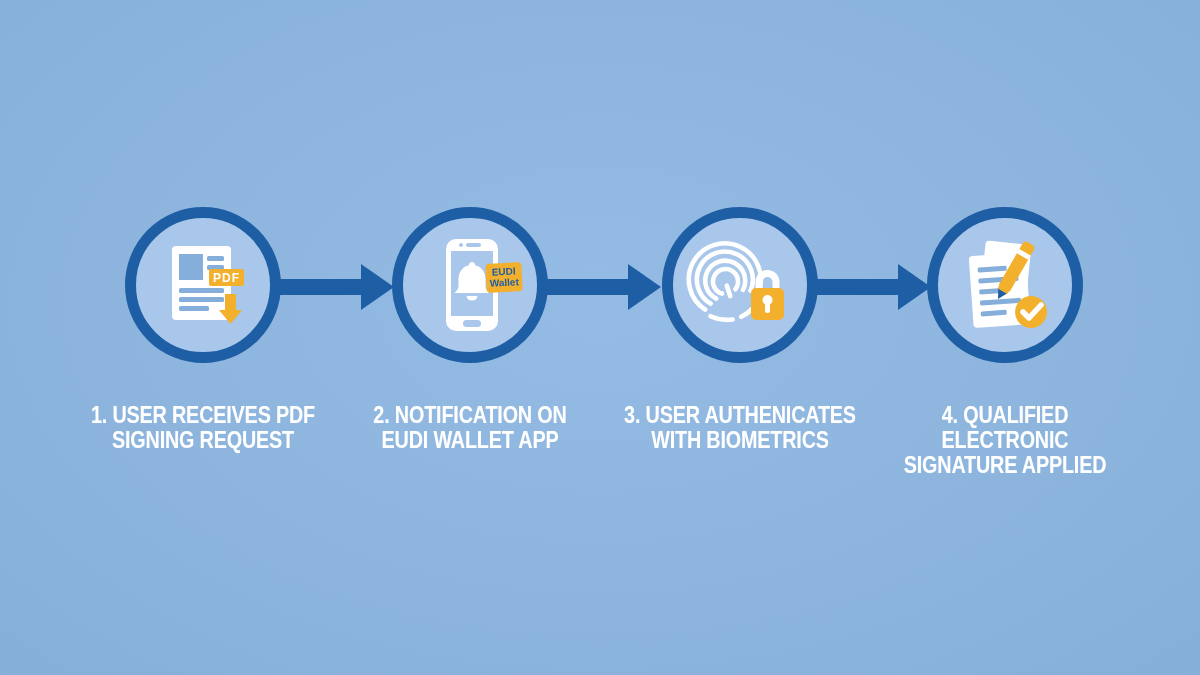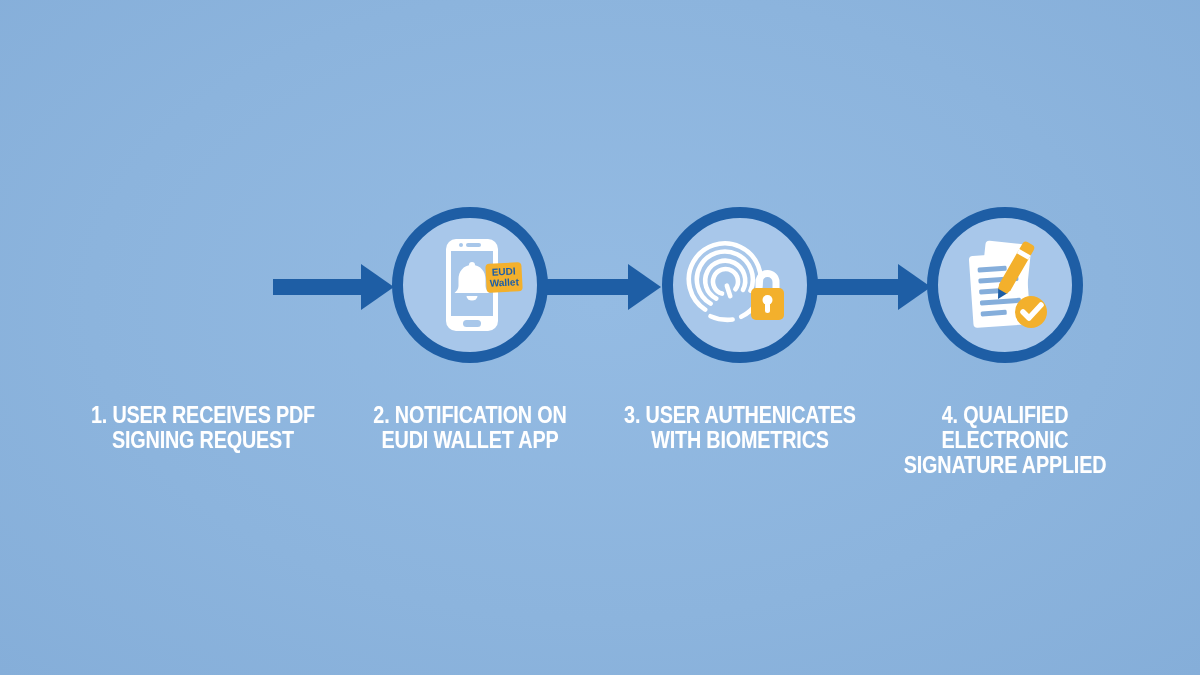--- a/index.html
+++ b/index.html
@@ -24,20 +24,41 @@
     text-align:center;letter-spacing:-0.2px;
     transform:scaleX(0.86);transform-origin:center top;
     text-shadow:0 0 1px rgba(255,255,255,0.25);
   }
 </style>
 </head>
 <body>
 
 <div class="canvas">
 
+  <div class="circle" style="left:125px;top:207px;">
+    <svg viewBox="0 0 134 134">
+      <rect x="36" y="28" width="59" height="74" rx="4" fill="#FFFFFF"></rect>
+      <g fill="#85AEDB">
+        <rect x="43" y="36" width="24" height="26"></rect>
+        <rect x="71" y="38" width="17" height="5" rx="1.5"></rect>
+        <rect x="71" y="47" width="17" height="5" rx="1.5"></rect>
+        <rect x="43" y="70" width="45" height="5" rx="1.5"></rect>
+        <rect x="43" y="79" width="45" height="5" rx="1.5"></rect>
+        <rect x="43" y="88" width="30" height="5" rx="1.5"></rect>
+      </g>
+      <g>
+        <rect x="73" y="51" width="35" height="17" rx="2" fill="#F3B02C"></rect>
+        <text x="90.5" y="64" text-anchor="middle" font-size="12" font-weight="bold" letter-spacing="1" fill="#FFFFFF">PDF</text>
+      </g>
+      <g fill="#F3B02C">
+        <rect x="89" y="76" width="11" height="16"></rect>
+        <polygon points="83,92 106,92 94.5,106"></polygon>
+      </g>
+    </svg>
+  </div>
 
   <div class="circle" style="left:392px;top:207px;">
     <svg viewBox="0 0 134 134">
       <rect x="43" y="21" width="52" height="92" rx="10" fill="#FFFFFF"></rect>
       <rect x="48" y="33" width="42" height="65" fill="#A8C7EA"></rect>
       <circle cx="58" cy="27" r="2" fill="#A8C7EA"></circle>
       <rect x="63" y="25" width="15" height="4" rx="2" fill="#A8C7EA"></rect>
       <rect x="60" y="102" width="18" height="7" rx="3.5" fill="#A8C7EA"></rect>
       <g fill="#FFFFFF">
         <circle cx="69" cy="47" r="3"></circle>

